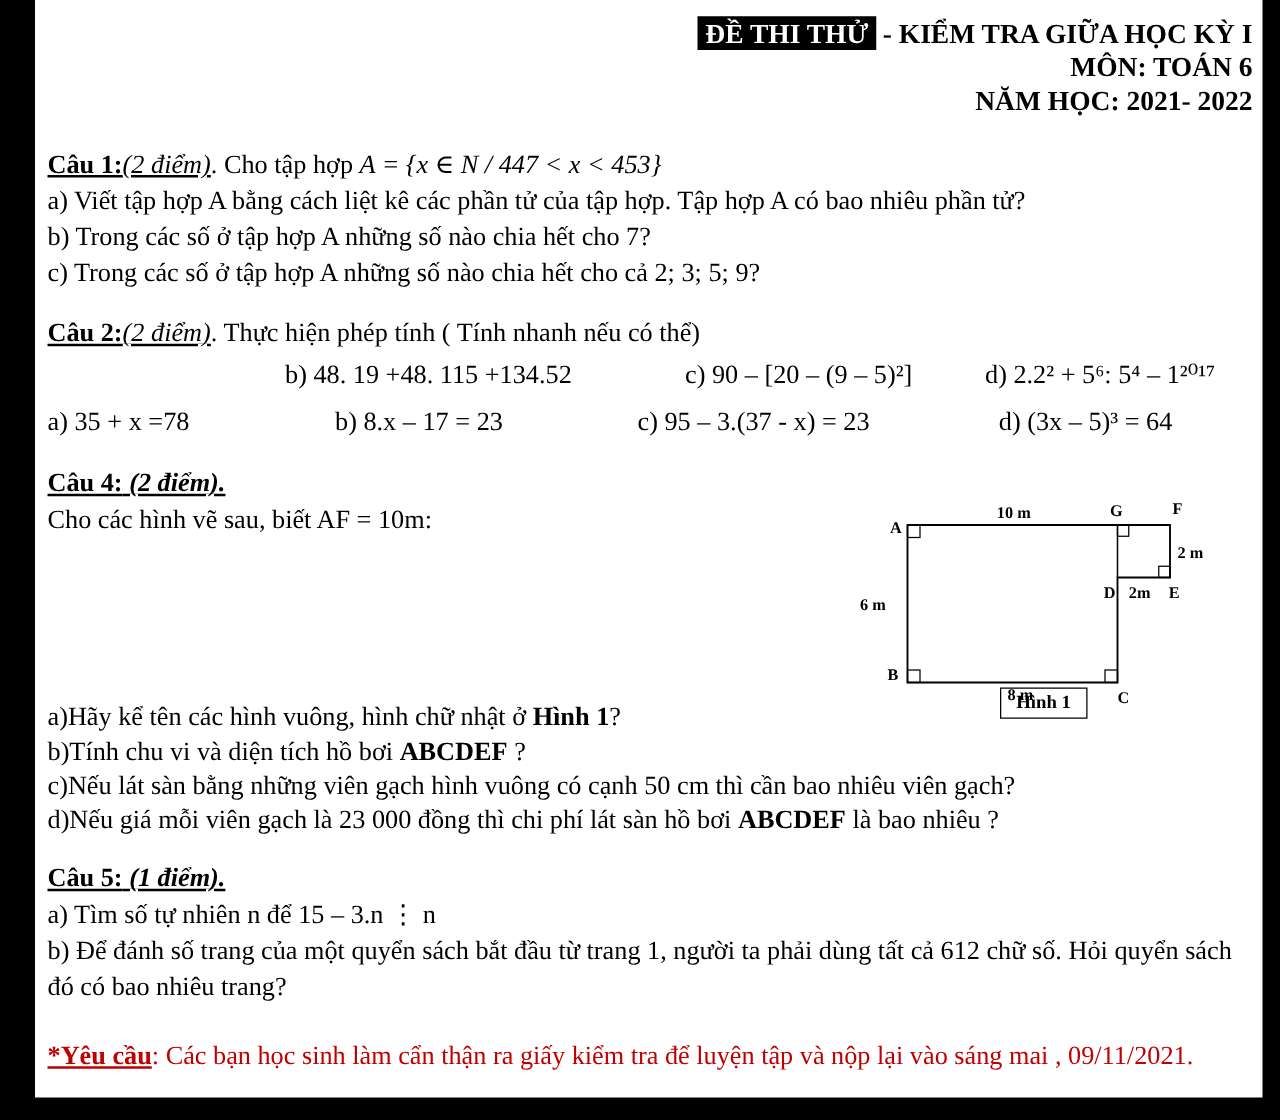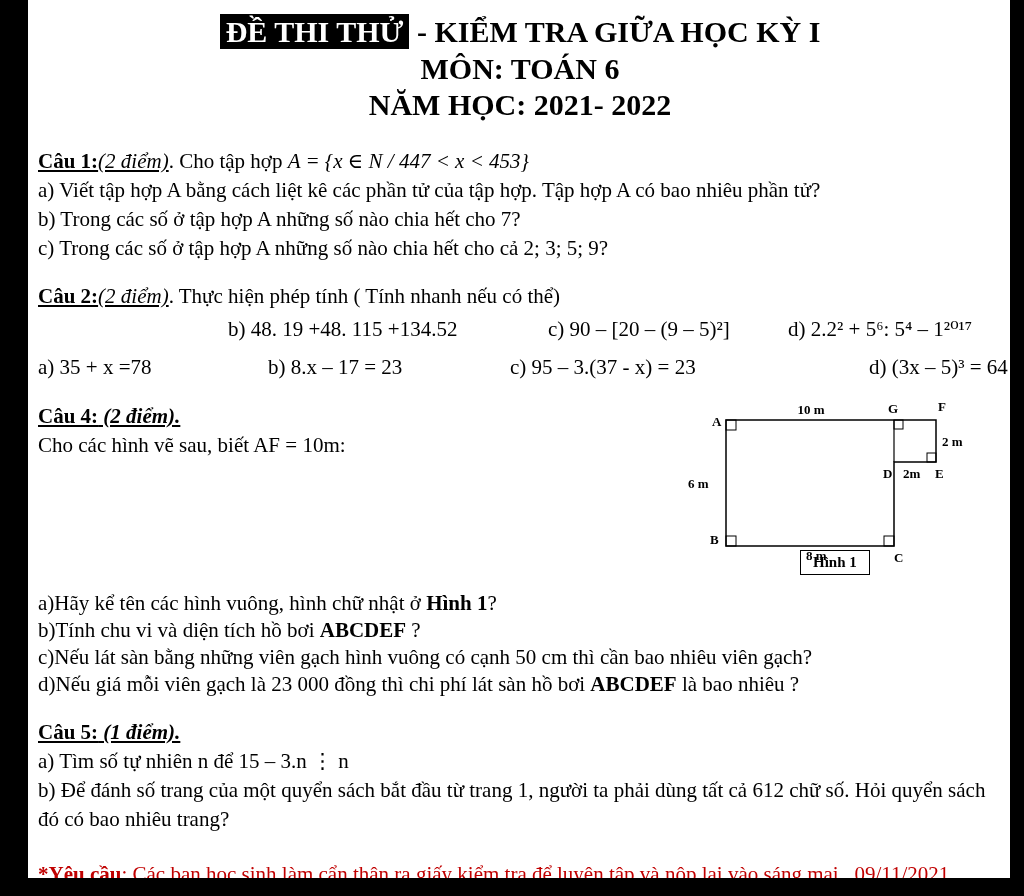--- a/index.html
+++ b/index.html
@@ -15,21 +15,21 @@
     width:982px; height:878px;
     background:#fff; overflow:hidden;
   }
   .content {
     position:relative;
     width:100%; height:100%;
     padding:14px 8px 0 10px;
     font-size:21px;
     line-height:1.38;
   }
-  .center { text-align:center; font-weight:bold; font-size:30px; line-height:1.22; }
+  .center { text-align:right; font-weight:bold; font-size:22px; line-height:1.22; }
   .hl { background:#000; color:#fff; padding:1px 6px; }
   .q-head { margin-top:19px; }
   .q-label { font-weight:bold; text-decoration:underline; }
   .q-points { font-style:italic; text-decoration:underline; }
   .math { font-style:italic; }
   .prow { position:relative; height:38px; }
   .prow .pitem { position:absolute; top:4px; white-space:nowrap; }
   .mt8 { margin-top:23px; }
   .spacer-figure { height:130px; }
   .q4item { line-height:1.3; }
@@ -43,21 +43,21 @@
   .figure .mark { fill:none; stroke:#000; stroke-width:1; }
   .figure text { font-family:"Liberation Serif","DejaVu Serif",serif; font-size:13px; font-weight:bold; }
   .fig-caption {
     position:absolute; left:114px; top:158px;
     border:1.5px solid #000;
     padding:1px 12px;
     font-size:15px; font-weight:bold;
     white-space:nowrap;
   }
   .note { margin-top:26px; color:#c00000; }
-  .note .note-label { font-weight:bold; }
+  .note .note-label { font-weight:bold; text-decoration:underline; }
   b.inb { font-weight:bold; }
 </style>
 </head>
 <body>
 
 <div class="page">
   <div class="content">
 
     <div class="center">
       <span class="hl">ĐỀ THI THỬ</span><span> - KIỂM TRA GIỮA HỌC KỲ I</span>
@@ -78,21 +78,21 @@
     <div class="prow">
       <span class="pitem" style="left:190px">b) 48. 19 +48. 115 +134.52</span>
       <span class="pitem" style="left:510px">c) 90 – [20 – (9 – 5)²]</span>
       <span class="pitem" style="left:750px">d) 2.2² + 5⁶: 5⁴ – 1²⁰¹⁷</span>
     </div>
 
     <div class="prow" style="height:34px">
       <span class="pitem" style="left:0px">a) 35 + x =78</span>
       <span class="pitem" style="left:230px">b) 8.x – 17 = 23</span>
       <span class="pitem" style="left:472px">c) 95 – 3.(37 - x) = 23</span>
-      <span class="pitem" style="left:831px">d) (3x – 5)³ = 64</span>
+      <span class="pitem" style="left:761px">d) (3x – 5)³ = 64</span>
     </div>
 
     <div class="q-head">
       <span class="q-label">Câu 4:</span><span class="q-label q-points" style="font-style:italic"> (2 điểm).</span>
     </div>
     <div>Cho các hình vẽ sau, biết AF = 10m:</div>
 
     <div class="spacer-figure"></div>
 
     <div class="q4item"><span>a)Hãy kể tên các hình vuông, hình chữ nhật ở </span><b class="inb">Hình 1</b><span>?</span></div>

